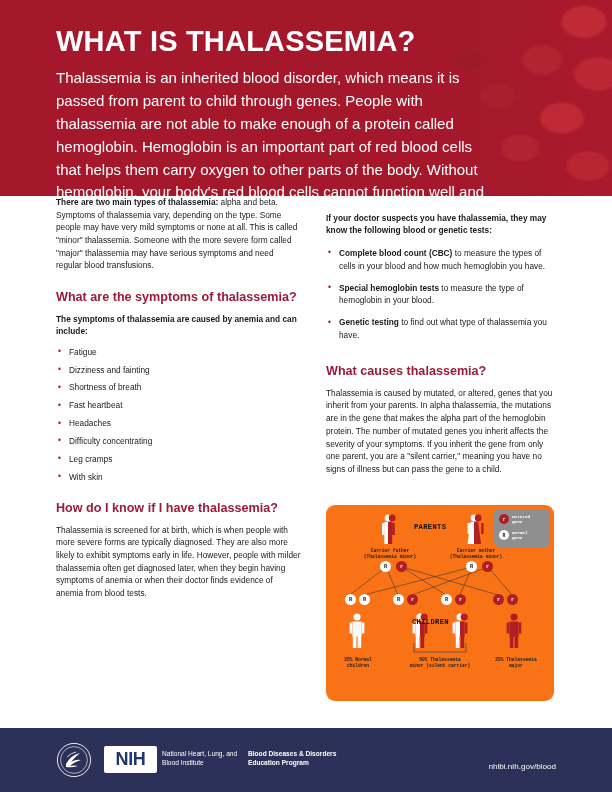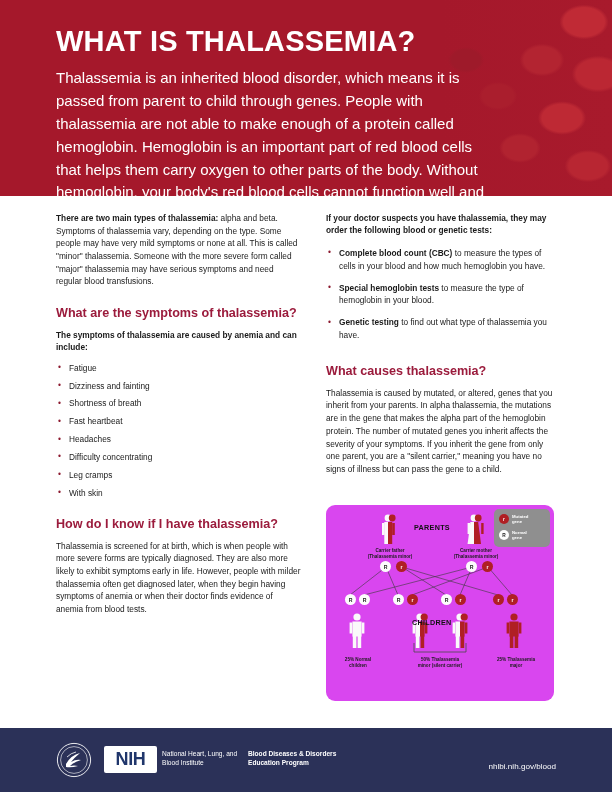--- a/index.html
+++ b/index.html
@@ -38,21 +38,21 @@
   }
   .header-body { color:#ffffff; font-size:15px; line-height:1.52; }
 
   
   .main { position:absolute; left:0; top:196px; width:612px; height:532px; }
   .col { position:absolute; top:0; }
   .col-left  { left:56px;  width:245px; }
   .col-right { left:326px; width:228px; }
 
   .body-text { font-size:8.3px; line-height:1.53; color:#1a1a1a; }
-  .body-text.lead { margin-top:16px; }
+  .body-text.lead { }
   .bold { font-weight:bold; }
 
   .section-head {
     color:#9B1B3C; font-size:12.6px; font-weight:bold;
     line-height:1.17; margin-top:18px; margin-bottom:8px;
   }
   .sub-bold { font-size:8.3px; font-weight:bold; line-height:1.5; color:#1a1a1a; margin-bottom:8px; }
 
   ul.bullets { list-style:none; margin-top:2px; }
   ul.bullets li {
@@ -60,21 +60,21 @@
     line-height:1.5; color:#1a1a1a; margin-bottom:5.4px;
   }
   ul.bullets li:before {
     content:"•"; position:absolute; left:2px; top:-0.5px; color:#8C1A30; font-size:8.5px;
   }
   ul.bullets.spaced li { margin-bottom:9px; line-height:1.55; }
 
   
   .diagram {
     position:absolute; left:326px; top:505px; width:228px; height:196px;
-    background:#d946ef; border-radius:9px; overflow:hidden;
+    background:#f97316; border-radius:9px; overflow:hidden;font-family:Liberation Mono, monospace;
   }
   .diagram-svg { position:absolute; left:0; top:0; }
   .dg-label {
     position:absolute; font-size:4.6px; color:#1b1b1b; text-align:center;
     line-height:1.28; font-weight:bold;
   }
   .dg-title {
     position:absolute; font-size:7.2px; font-weight:bold; color:#111; letter-spacing:0.3px;
   }
   .legend-box {
@@ -151,21 +151,21 @@
         <li>With skin</li>
       </ul>
 
       <h2 class="section-head">How do I know if I have thalassemia?</h2>
 
       <p class="body-text">Thalassemia is screened for at birth, which is when people with more severe forms are typically diagnosed. They are also more likely to exhibit symptoms early in life. However, people with milder thalassemia often get diagnosed later, when they begin having symptoms of anemia or when their doctor finds evidence of anemia from blood tests.</p>
     </div>
 
     <div class="col col-right">
 
-      <p class="sub-bold" style="margin-top:16px;margin-bottom:10px;">If your doctor suspects you have thalassemia, they may order the following blood or genetic tests:</p>
+      <p class="sub-bold" style="margin-top:16px;margin-bottom:10px;">If your doctor suspects you have thalassemia, they may know the following blood or genetic tests:</p>
 
       <ul class="bullets spaced">
         <li><span class="bold">Complete blood count (CBC)</span><span> to measure the types of cells in your blood and how much hemoglobin you have.</span></li>
         <li><span class="bold">Special hemoglobin tests</span><span> to measure the type of hemoglobin in your blood.</span></li>
         <li><span class="bold">Genetic testing</span><span> to find out what type of thalassemia you have.</span></li>
       </ul>
 
       <h2 class="section-head" style="margin-top:22px;">What causes thalassemia?</h2>
 
       <p class="body-text">Thalassemia is caused by mutated, or altered, genes that you inherit from your parents. In alpha thalassemia, the mutations are in the gene that makes the alpha part of the hemoglobin protein. The number of mutated genes you inherit affects the severity of your symptoms. If you inherit the gene from only one parent, you are a "silent carrier," meaning you have no signs of illness but can pass the gene to a child.</p>

